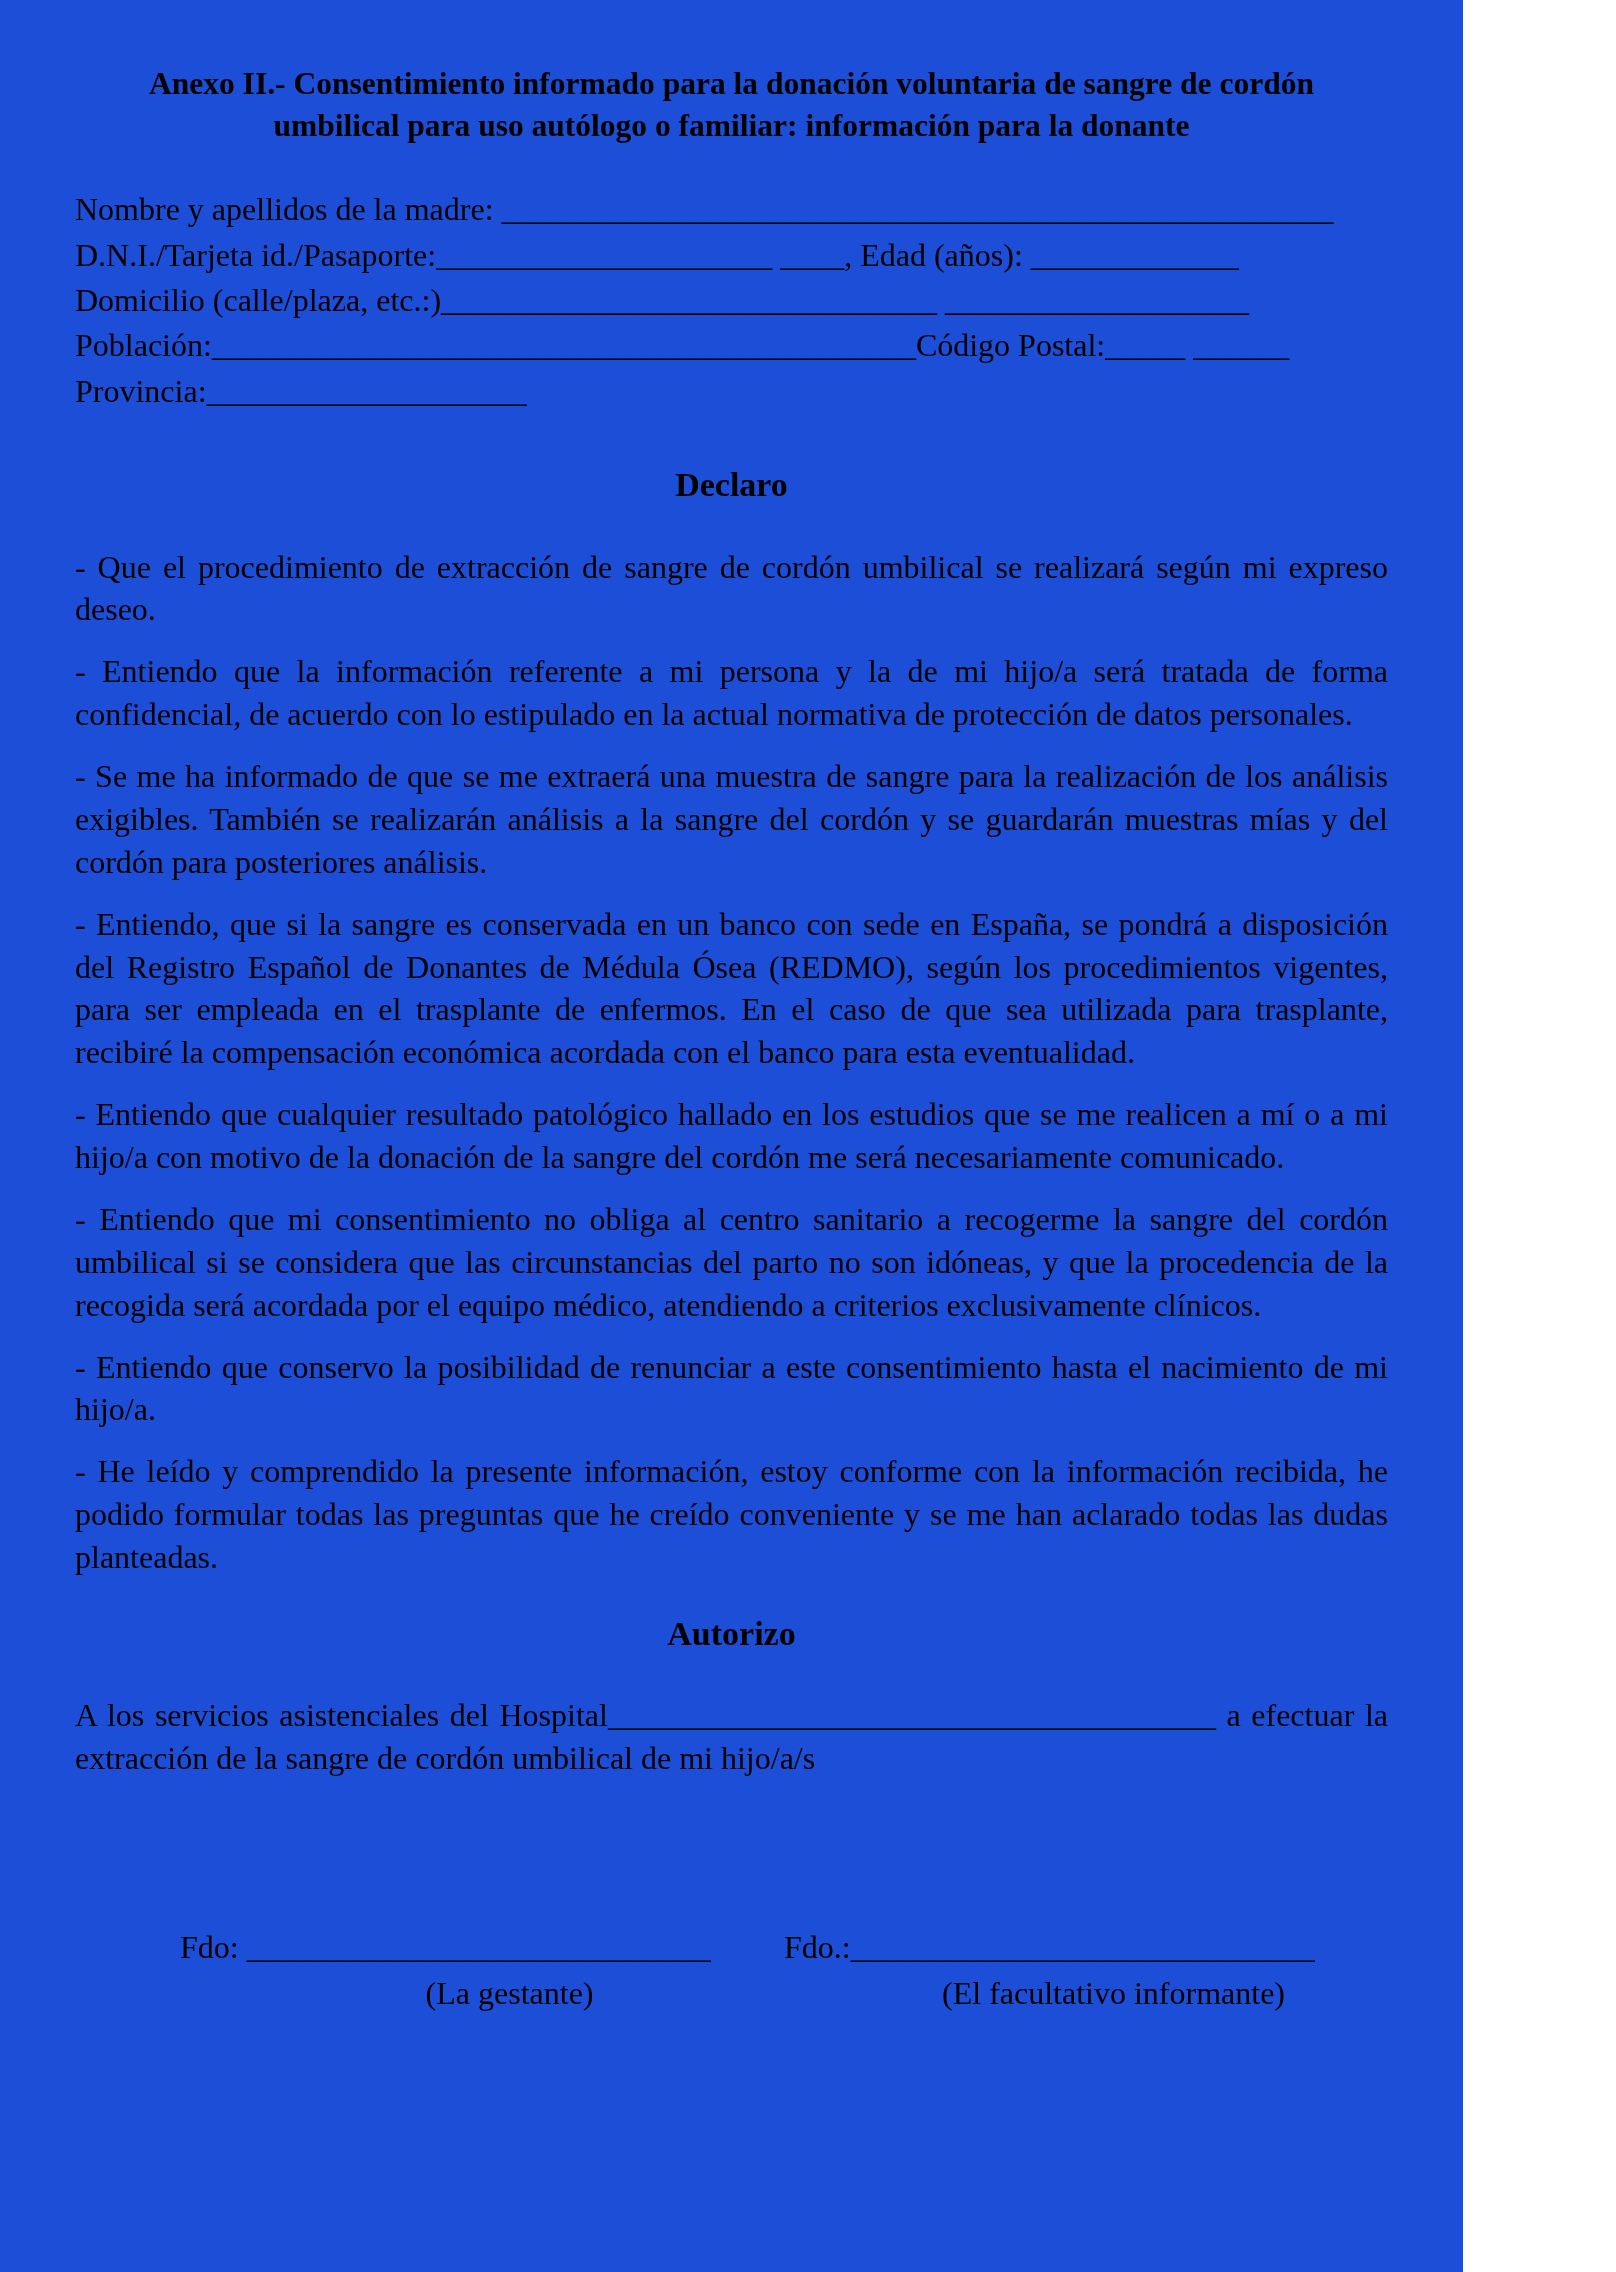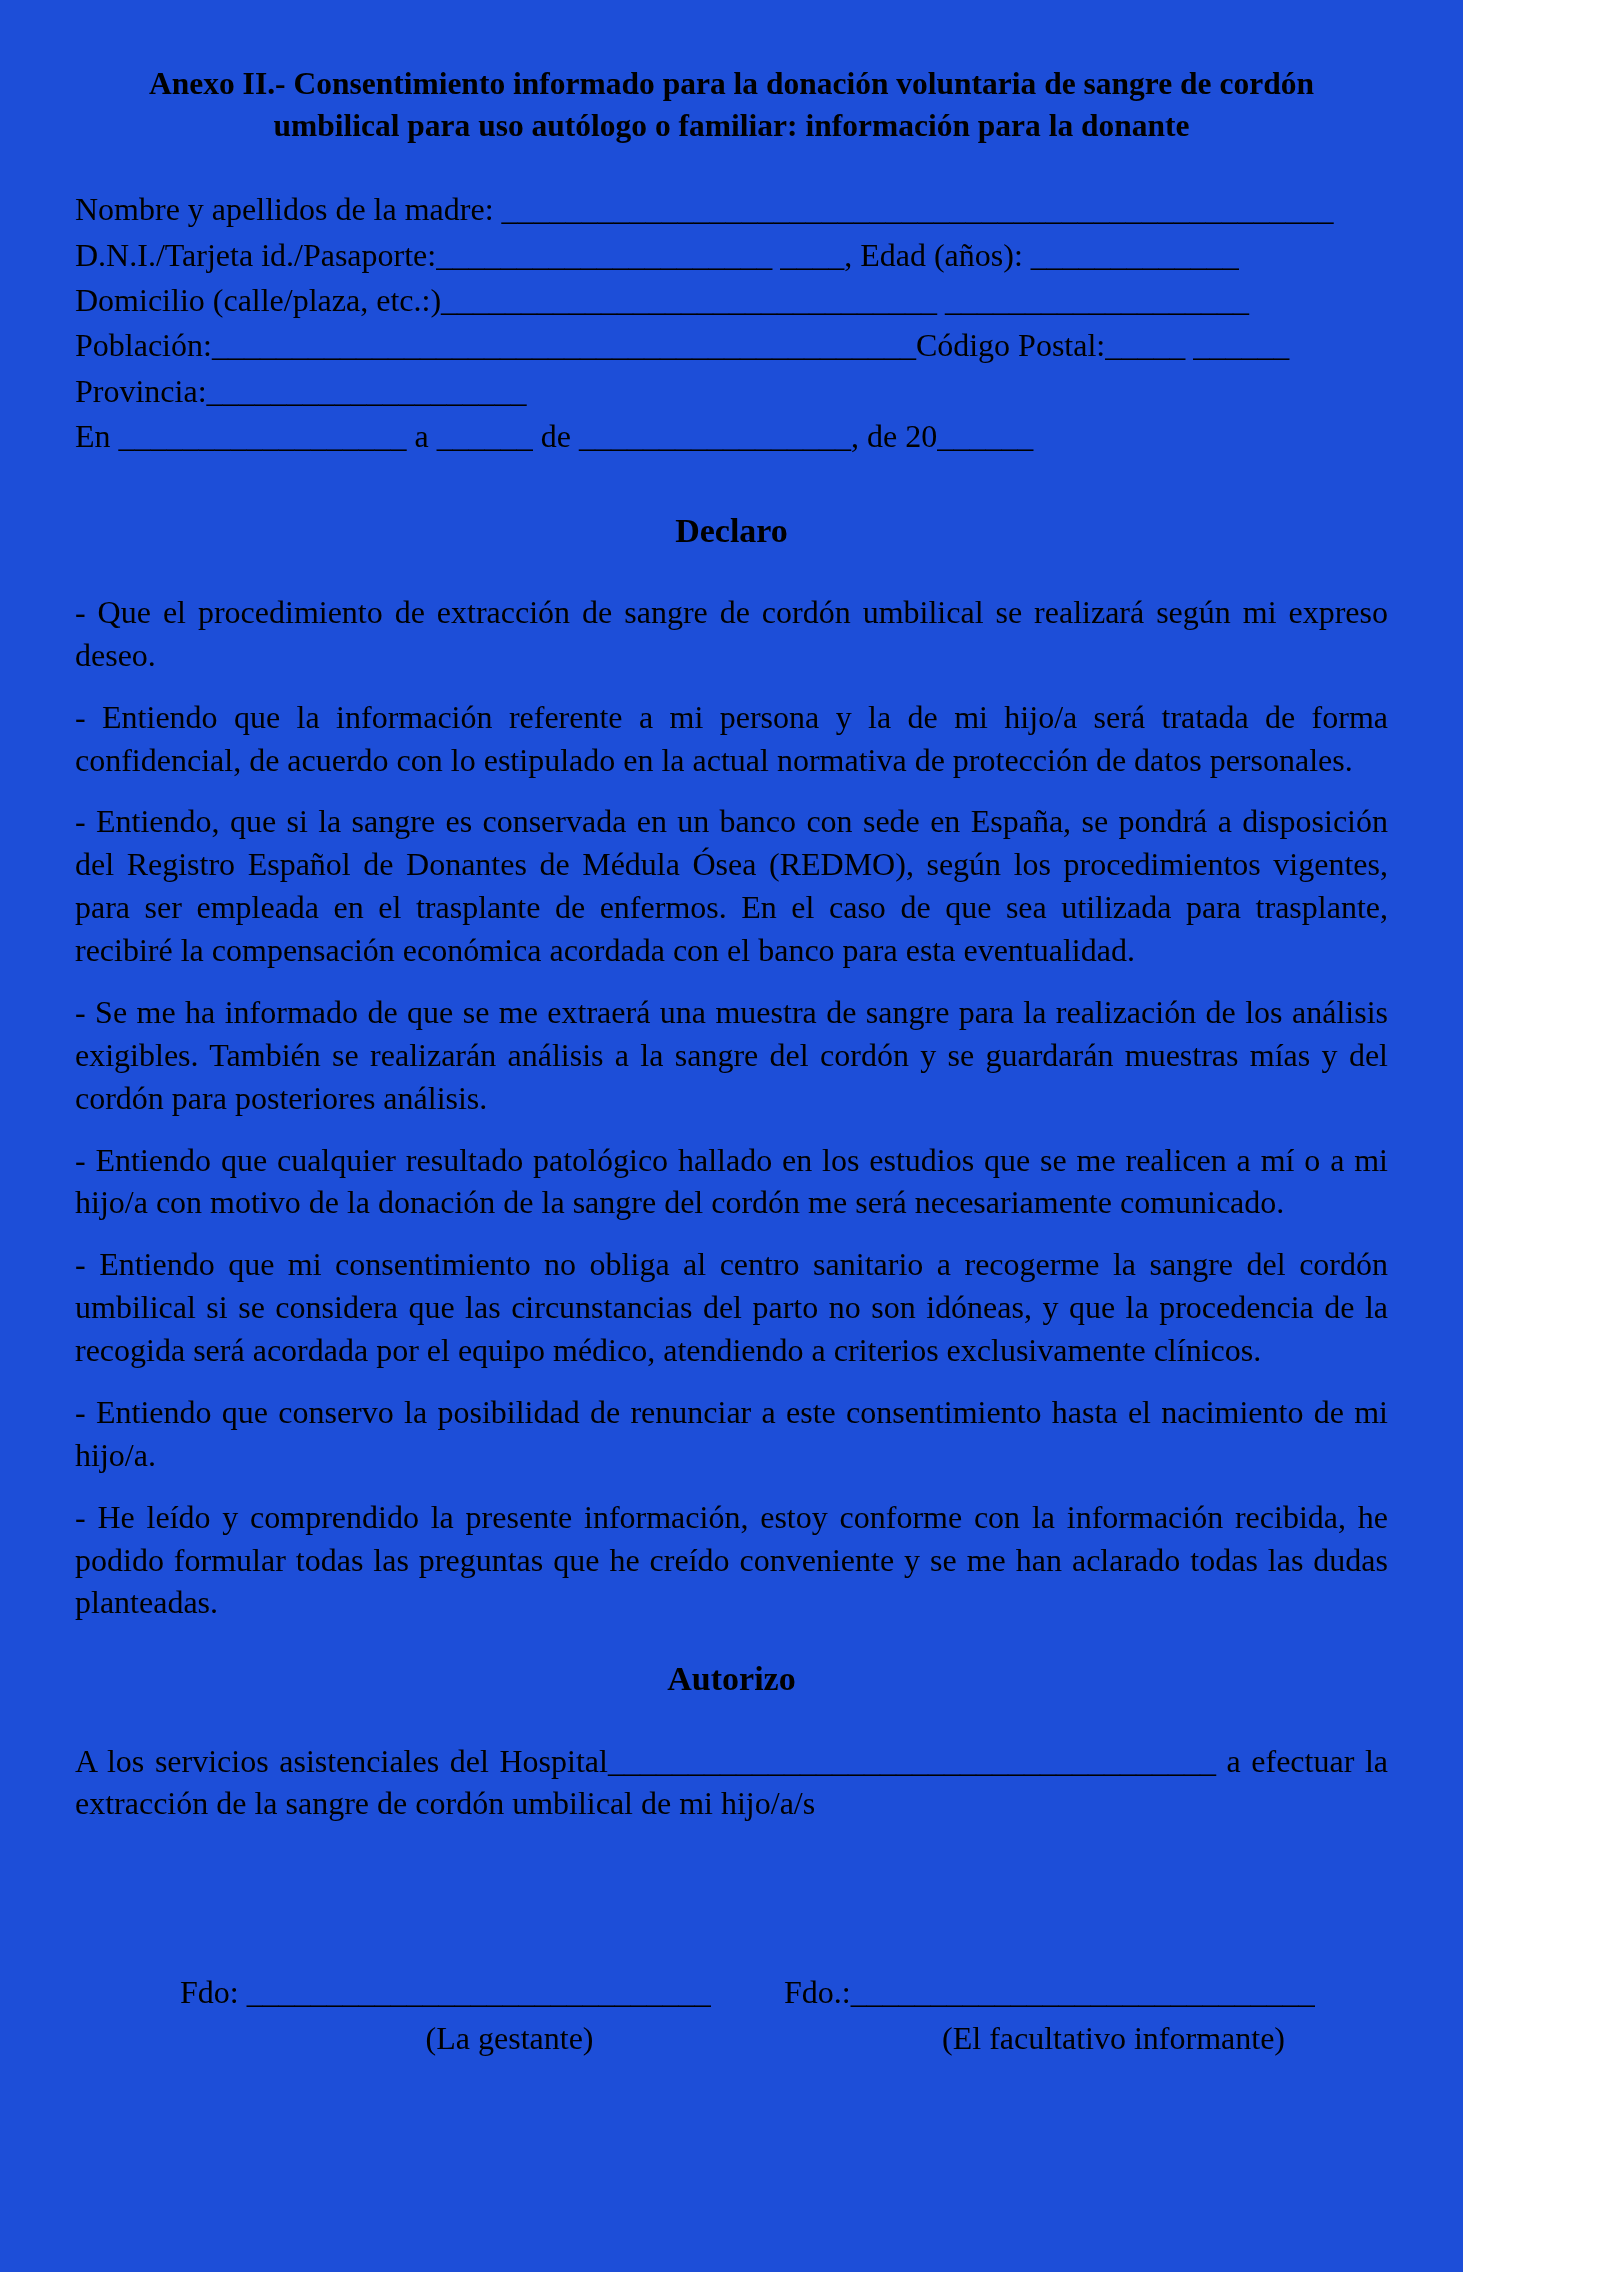--- a/index.html
+++ b/index.html
@@ -79,30 +79,29 @@
     <div>Anexo II.- Consentimiento informado para la donación voluntaria de sangre de cordón</div>
     <div>umbilical para uso autólogo o familiar: información para la donante</div>
   </h1>
 
   <div class="form-fields">
     <p class="field-line">Nombre y apellidos de la madre: ____________________________________________________</p>
     <p class="field-line">D.N.I./Tarjeta id./Pasaporte:_____________________ ____, Edad (años): _____________</p>
     <p class="field-line">Domicilio (calle/plaza, etc.:)_______________________________ ___________________</p>
     <p class="field-line">Población:____________________________________________Código Postal:_____ ______</p>
     <p class="field-line">Provincia:____________________</p>
-    <p class="field-line">En __________________ a ______ de _________________, de 20______</p>
   </div>
 
   <h2 class="section-heading">Declaro</h2>
 
   <div>
     <p class="para">- Que el procedimiento de extracción de sangre de cordón umbilical se realizará según mi expreso deseo.</p>
     <p class="para">- Entiendo que la información referente a mi persona y la de mi hijo/a será tratada de forma confidencial, de acuerdo con lo estipulado en la actual normativa de protección de datos personales.</p>
+    <p class="para">- Se me ha informado de que se me extraerá una muestra de sangre para la realización de los análisis exigibles. También se realizarán análisis a la sangre del cordón y se guardarán muestras mías y del cordón para posteriores análisis.</p>
     <p class="para">- Entiendo, que si la sangre es conservada en un banco con sede en España, se pondrá a disposición del Registro Español de Donantes de Médula Ósea (REDMO), según los procedimientos vigentes, para ser empleada en el trasplante de enfermos. En el caso de que sea utilizada para trasplante, recibiré la compensación económica acordada con el banco para esta eventualidad.</p>
-    <p class="para">- Se me ha informado de que se me extraerá una muestra de sangre para la realización de los análisis exigibles. También se realizarán análisis a la sangre del cordón y se guardarán muestras mías y del cordón para posteriores análisis.</p>
     <p class="para">- Entiendo que cualquier resultado patológico hallado en los estudios que se me realicen a mí o a mi hijo/a con motivo de la donación de la sangre del cordón me será necesariamente comunicado.</p>
     <p class="para">- Entiendo que mi consentimiento no obliga al centro sanitario a recogerme la sangre del cordón umbilical si se considera que las circunstancias del parto no son idóneas, y que la procedencia de la recogida será acordada por el equipo médico, atendiendo a criterios exclusivamente clínicos.</p>
     <p class="para">- Entiendo que conservo la posibilidad de renunciar a este consentimiento hasta el nacimiento de mi hijo/a.</p>
     <p class="para">- He leído y comprendido la presente información, estoy conforme con la información recibida, he podido formular todas las preguntas que he creído conveniente y se me han aclarado todas las dudas planteadas.</p>
   </div>
 
   <h2 class="section-heading autorizo-heading">Autorizo</h2>
 
   <p class="para autorizo-body">A los servicios asistenciales del Hospital______________________________________ a efectuar la extracción de la sangre de cordón umbilical de mi hijo/a/s</p>
 

